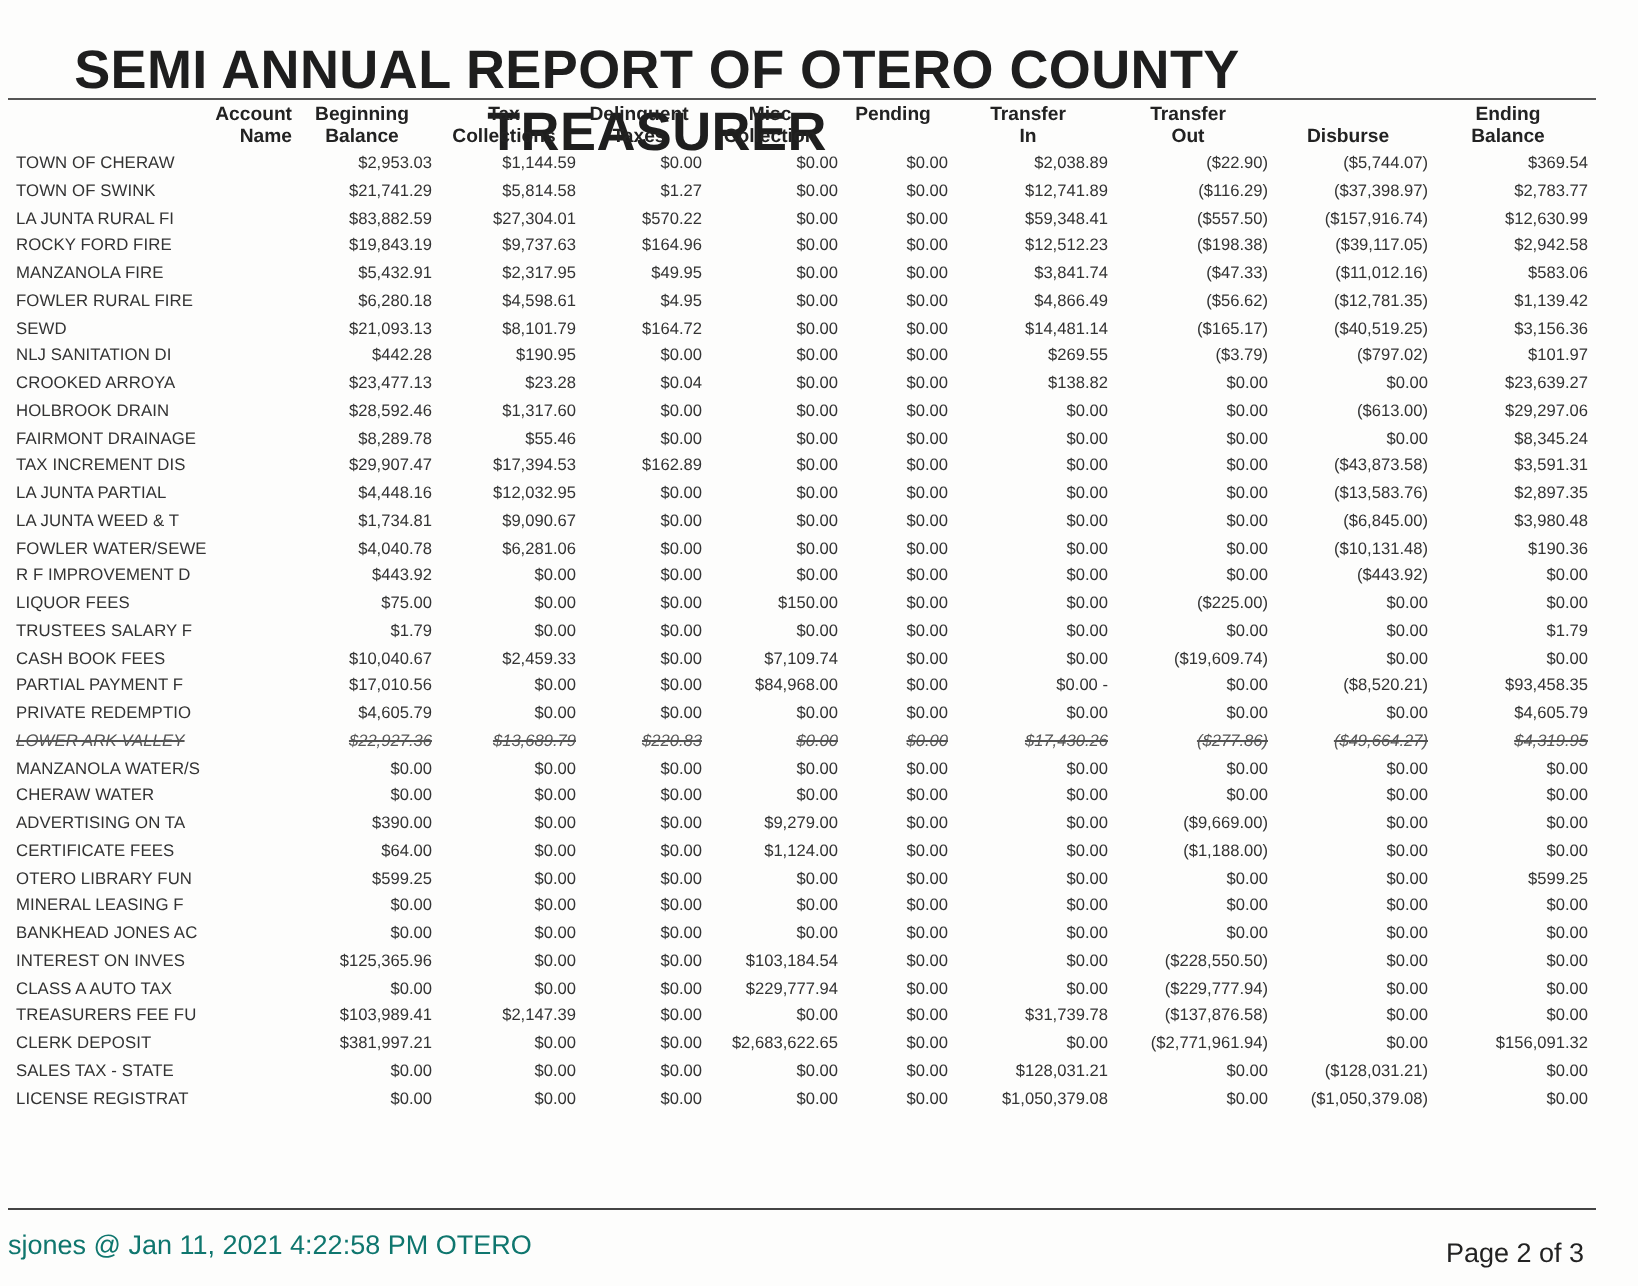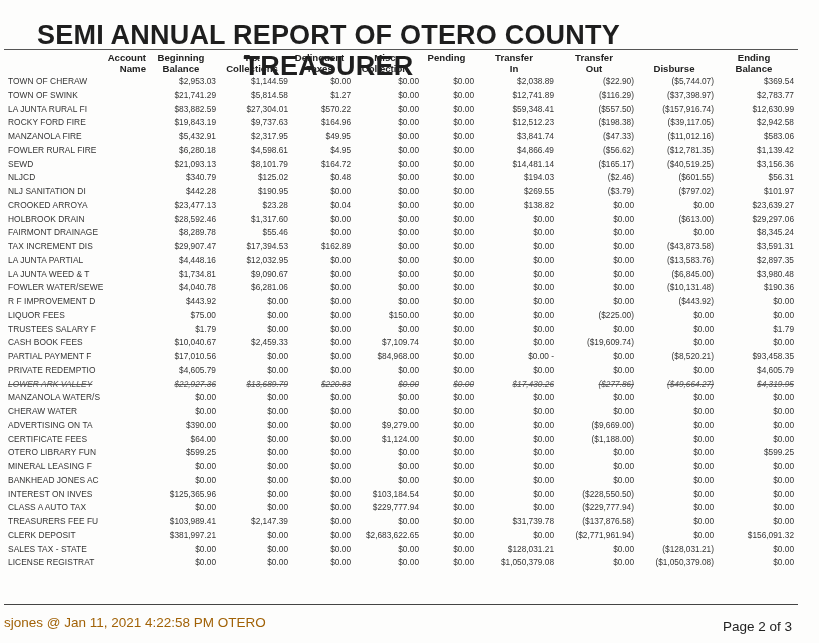--- a/index.html
+++ b/index.html
@@ -15,21 +15,21 @@
   th, td { padding: 0; white-space: nowrap; overflow: visible; }
   th { font-size: 9.6px; font-weight: bold; text-align: center; vertical-align: bottom;
        line-height: 10.5px; padding-bottom: 1px; color: #222; }
   th.left { text-align: right; }
   th.top { vertical-align: top; }
   td { font-size: 8.3px; height: 13.75px; line-height: 13.75px; text-align: right; color: #333; }
   td.name { text-align: left; font-size: 8.4px; letter-spacing: 0.05px; }
   tr.struck td { text-decoration: line-through; font-style: italic; color: #555; }
   .rule-bottom { position: absolute; left: 4px; width: 794px; top: 604px; height: 0;
                  border-top: 1.5px solid #444; }
-  .footer-left { position: absolute; left: 4px; top: 615px; font-size: 13.5px; color: #a16207; }
+  .footer-left { position: absolute; left: 4px; top: 615px; font-size: 13.5px; color: #0f766e; }
   .footer-right { position: absolute; left: 700px; top: 619px; font-size: 13.5px; color: #222; margin-left: 23px; }
   col.c0 { width: 138px; } col.c1 { width: 70px; } col.c2 { width: 72px; }
   col.c3 { width: 63px; } col.c4 { width: 68px; } col.c5 { width: 55px; }
   col.c6 { width: 80px; } col.c7 { width: 80px; } col.c8 { width: 80px; }
   col.c9 { width: 80px; }
 </style>
 </head>
 <body>
 
 <div class="title">SEMI ANNUAL REPORT OF OTERO COUNTY TREASURER</div>
@@ -141,32 +141,20 @@
         <td>$8,101.79</td>
         <td>$164.72</td>
         <td>$0.00</td>
         <td>$0.00</td>
         <td>$14,481.14</td>
         <td>($165.17)</td>
         <td>($40,519.25)</td>
         <td>$3,156.36</td>
       </tr>
       <tr>
-        <td class="name">NLJCD</td>
-        <td>$340.79</td>
-        <td>$125.02</td>
-        <td>$0.48</td>
-        <td>$0.00</td>
-        <td>$0.00</td>
-        <td>$194.03</td>
-        <td>($2.46)</td>
-        <td>($601.55)</td>
-        <td>$56.31</td>
-      </tr>
-      <tr>
         <td class="name">NLJ SANITATION DI</td>
         <td>$442.28</td>
         <td>$190.95</td>
         <td>$0.00</td>
         <td>$0.00</td>
         <td>$0.00</td>
         <td>$269.55</td>
         <td>($3.79)</td>
         <td>($797.02)</td>
         <td>$101.97</td>

